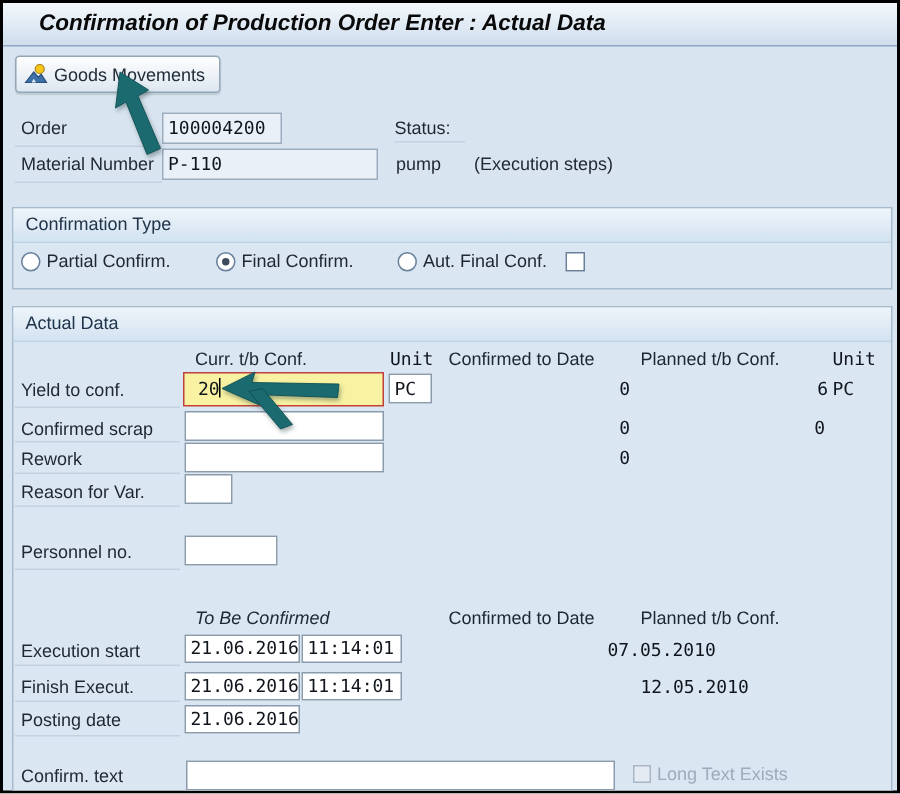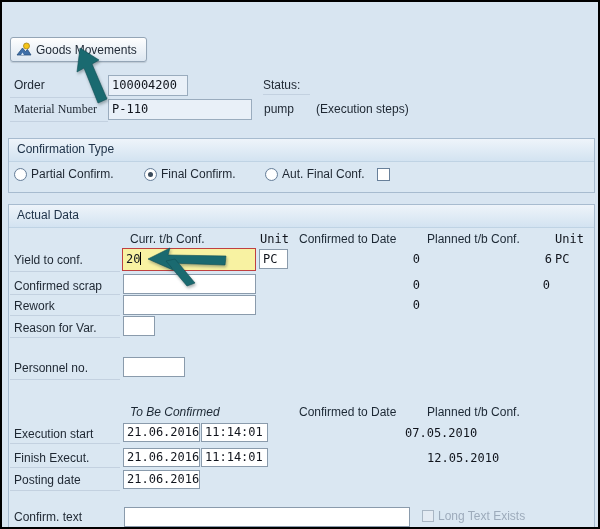--- a/index.html
+++ b/index.html
@@ -26,21 +26,21 @@
   .box{
     box-sizing:border-box;background:#fff;border:1px solid #8a9bac;
     font-family:"DejaVu Sans Mono",monospace;font-size:12px;color:#10141c;
     padding:0 0 0 3px;line-height:17px;
   }
   input.box{margin:0;outline:none;}
   .dbox{background:#e9f0f8;border:1px solid #9aacbe;box-sizing:border-box;padding:0 0 0 3px;line-height:18px;}
   .ybox{
     box-sizing:border-box;background:#f8f2a2;border:1px solid #c04040;
     font-family:"DejaVu Sans Mono",monospace;font-size:12px;color:#10141c;
-    line-height:20px;padding-left:3px;
+    line-height:20px;padding-left:9px;
   }
   .cursor{display:inline-block;width:1px;height:13px;background:#000;vertical-align:-2px;}
   .group{box-sizing:border-box;border:1px solid #a7bbcf;background:#dae7f2;}
   .ghead{
     left:0;top:0;right:0;height:22px;
     background:linear-gradient(#eef4fa,#d3e3f1);border-bottom:1px solid #bfd3e4;
   }
   .ghead span{position:absolute;left:8px;top:3px;font-size:12px;color:#20344a;}
   .radio{
     box-sizing:border-box;width:13px;height:13px;border-radius:50%;
@@ -54,39 +54,42 @@
   .num{font-family:"DejaVu Sans Mono",monospace;font-size:12px;color:#10141c;text-align:right;white-space:nowrap;}
   .sep{height:1px;background:#c3d1e0;}
   .dim{color:#9dabbb;}
   svg.arrow{filter:drop-shadow(1.5px 2px 1.5px rgba(40,60,60,0.4));}
 </style>
 </head>
 <body>
 
 <div id="screen">
 
+  <div class="abs titlebar">
+    <div class="abs title">Confirmation of Production Order Enter : Actual Data</div>
+  </div>
 
   <div class="abs btn">
     <span style="display:inline-block;width:16px;height:15px;">
       <svg width="16" height="15" viewBox="0 0 16 15">
         <circle cx="10.5" cy="4" r="3" fill="#f5c518" stroke="#a5821a" stroke-width="0.8"></circle>
         <polygon points="1,13 6.5,6 9.5,9.5 11.5,7.5 15,13" fill="#3f6fa8" stroke="#28507e" stroke-width="0.8"></polygon>
         <polygon points="5,13 6.5,10.5 8,13" fill="#dce8f4"></polygon>
       </svg>
     </span>
     <span>Goods Movements</span>
   </div>
 
   <div class="abs lbl" style="left:12px;top:76px;">Order</div>
   <div class="abs dbox mono" style="left:106px;top:73px;width:80px;height:21px;">100004200</div>
   <div class="abs lbl" style="left:261px;top:76px;">Status:</div>
   <div class="abs sep" style="left:261px;top:92px;width:47px;"></div>
   <div class="abs sep" style="left:8px;top:95px;width:98px;"></div>
 
-  <div class="abs lbl" style="left:12px;top:100px;font-family:Liberation Serif, serif;">Material Number</div>
+  <div class="abs lbl" style="left:12px;top:100px;">Material Number</div>
   <div class="abs dbox mono" style="left:106px;top:97px;width:144px;height:21px;">P-110</div>
   <div class="abs lbl" style="left:262px;top:100px;">pump</div>
   <div class="abs lbl" style="left:314px;top:100px;">(Execution steps)</div>
   <div class="abs sep" style="left:8px;top:119px;width:98px;"></div>
 
   <div class="abs group" style="left:6px;top:136px;width:587px;height:55px;">
     <div class="abs ghead">
       <span>Confirmation Type</span>
     </div>
   </div>

